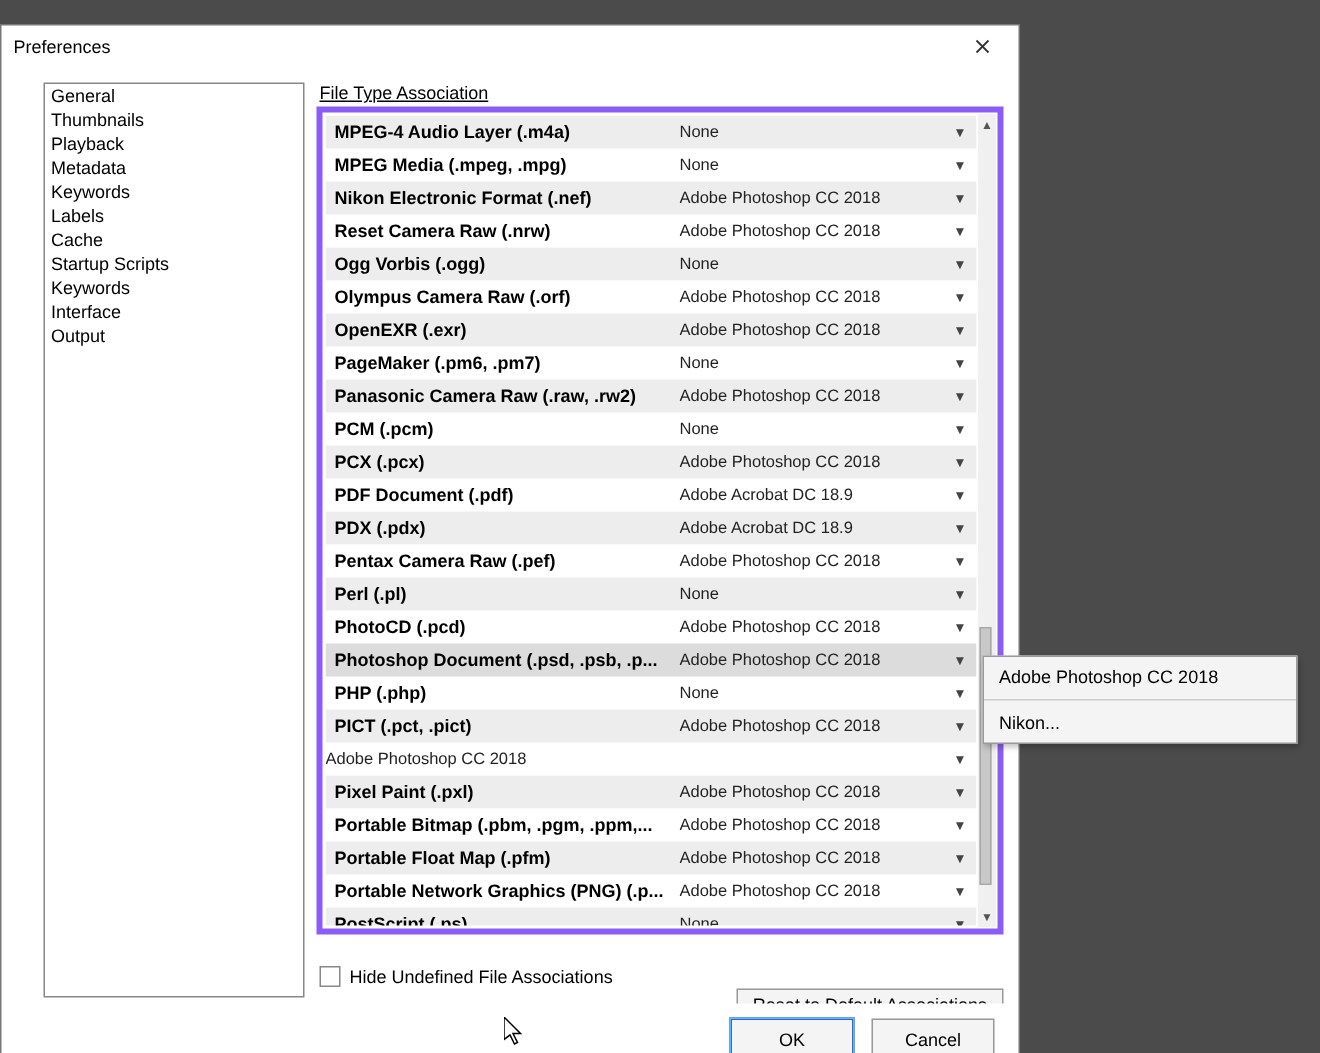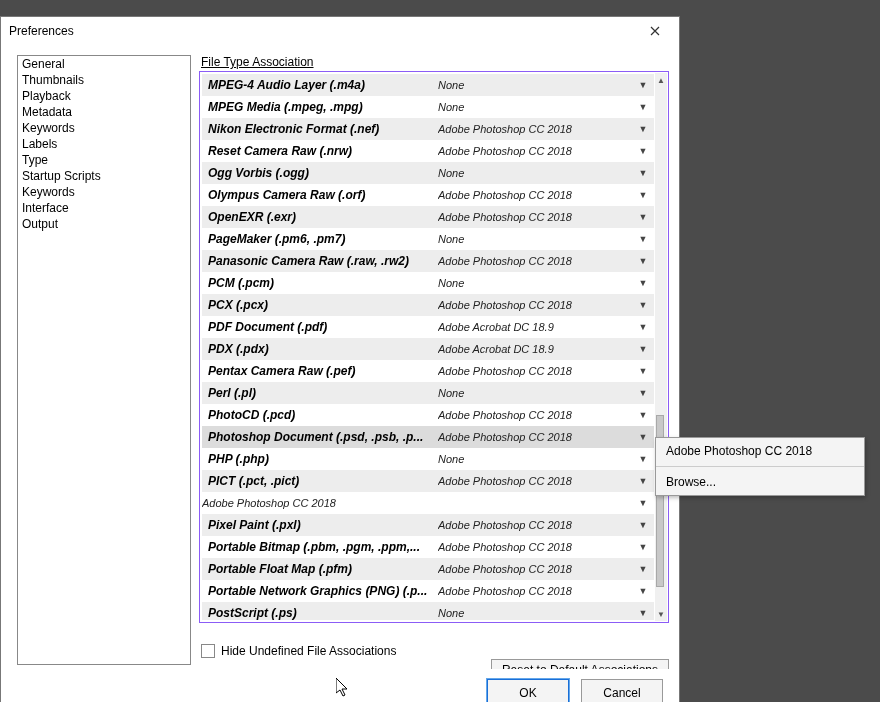--- a/index.html
+++ b/index.html
@@ -1,27 +1,27 @@
 <!DOCTYPE html>
 <html><head>
 <meta charset="utf-8">
 <style>
 * { box-sizing: border-box; margin: 0; padding: 0; font-family: "Segoe UI", Tahoma, sans-serif; font-size: 12px; }
 body { background: #4b4b4b; width: 880px; height: 702px; overflow: hidden; position: relative; }
 .dialog { position: absolute; left: 0; top: 16px; width: 680px; height: 702px; background: #fff; border: 1px solid #777; display: flex; flex-direction: column; }
 .titlebar { height: 28px; display: flex; align-items: center; padding: 0 8px; color: #000; position: relative; }
 .title-text { flex: 0 0 auto; }
 .close-btn { position: absolute; right: 4px; top: 2px; width: 40px; height: 24px; display: flex; align-items: center; justify-content: center; cursor: pointer; }
-.content { flex: 1; display: flex; padding: 10px 10px 4px 16px; gap: 8px; overflow: hidden; }
+.content { flex: 1; display: flex; padding: 10px 10px 4px 28px; gap: 8px; overflow: hidden; }
 .sidebar { width: 174px; border: 1px solid #888; background: #fff; overflow-y: auto; }
 .side-item { padding: 1px 4px; cursor: pointer; white-space: nowrap; font-size: 12px; }
 .side-item.selected { background: #0a64d0; color: #fff; }
 .main { flex: 1; display: flex; flex-direction: column; }
 .section-label { padding: 0 0 2px 2px; text-decoration: underline; }
-.list-wrap { flex: 1; border: 1px solid #8b5cf6; background: #fff; position: relative; display: flex; flex-direction: column; overflow: hidden; font-style: italic; }
+.list-wrap { flex: 1; border: 4px solid #8b5cf6; background: #fff; position: relative; display: flex; flex-direction: column; overflow: hidden; }
 .list-inner { position: absolute; left: 2px; right: 14px; top: 2px; bottom: 2px; overflow: hidden; }
 .scrollbar { position: absolute; right: 1px; top: 1px; width: 12px; bottom: 1px; background: #f0f0f0; display: flex; flex-direction: column; align-items: center; }
 .sb-arrow { width: 12px; height: 14px; display: flex; align-items: center; justify-content: center; font-size: 8px; color: #555; cursor: pointer; }
 .sb-track { flex: 1; width: 12px; position: relative; }
 .sb-thumb { position: absolute; left: 1px; width: 8px; background: #c8c8c8; border: 1px solid #a8a8a8; }
 .row { height: 22px; display: flex; align-items: center; cursor: default; }
 .row.odd { background: #ededed; }
 .row.active { background: #dcdcdc; }
 .cell-type { width: 236px; padding-left: 6px; font-weight: bold; white-space: nowrap; overflow: hidden; text-overflow: ellipsis; font-size: 12px; }
 .cell-app { flex: 1; font-size: 11px; color: #222; white-space: nowrap; overflow: hidden; }
@@ -53,21 +53,21 @@
 
   <div class="content">
 
     <div class="sidebar" id="sidebar">
         <div class="side-item">General</div>
         <div class="side-item">Thumbnails</div>
         <div class="side-item">Playback</div>
         <div class="side-item">Metadata</div>
         <div class="side-item">Keywords</div>
         <div class="side-item">Labels</div>
-        <div class="side-item">Type</div>
+        <div class="side-item">Cache</div>
         <div class="side-item">Startup Scripts</div>
         <div class="side-item">Keywords</div>
         <div class="side-item">Interface</div>
         <div class="side-item">Output</div>
       </div>
 
     <div class="main">
       <div class="section-label">File Type Association</div>
 
       <div class="list-wrap">
@@ -217,20 +217,20 @@
 
   <div class="buttons">
     <div class="btn primary">OK</div>
     <div class="btn">Cancel</div>
   </div>
 </div>
 
 <div class="popup" id="popup">
     <div class="popup-item">Adobe Photoshop CC 2018</div>
     <div class="popup-sep"></div>
-    <div class="popup-item">Browse...</div>
+    <div class="popup-item">Nikon...</div>
   </div>
 
 <div class="cursor">
   <svg width="16" height="20" viewBox="0 0 16 20">
       <path d="M0 0 L0 15 L4 12 L7 18 L9 17 L6 11 L11 11 Z" fill="#fff" stroke="#000" stroke-width="1"></path>
     </svg>
 </div>
 
 </body></html>

